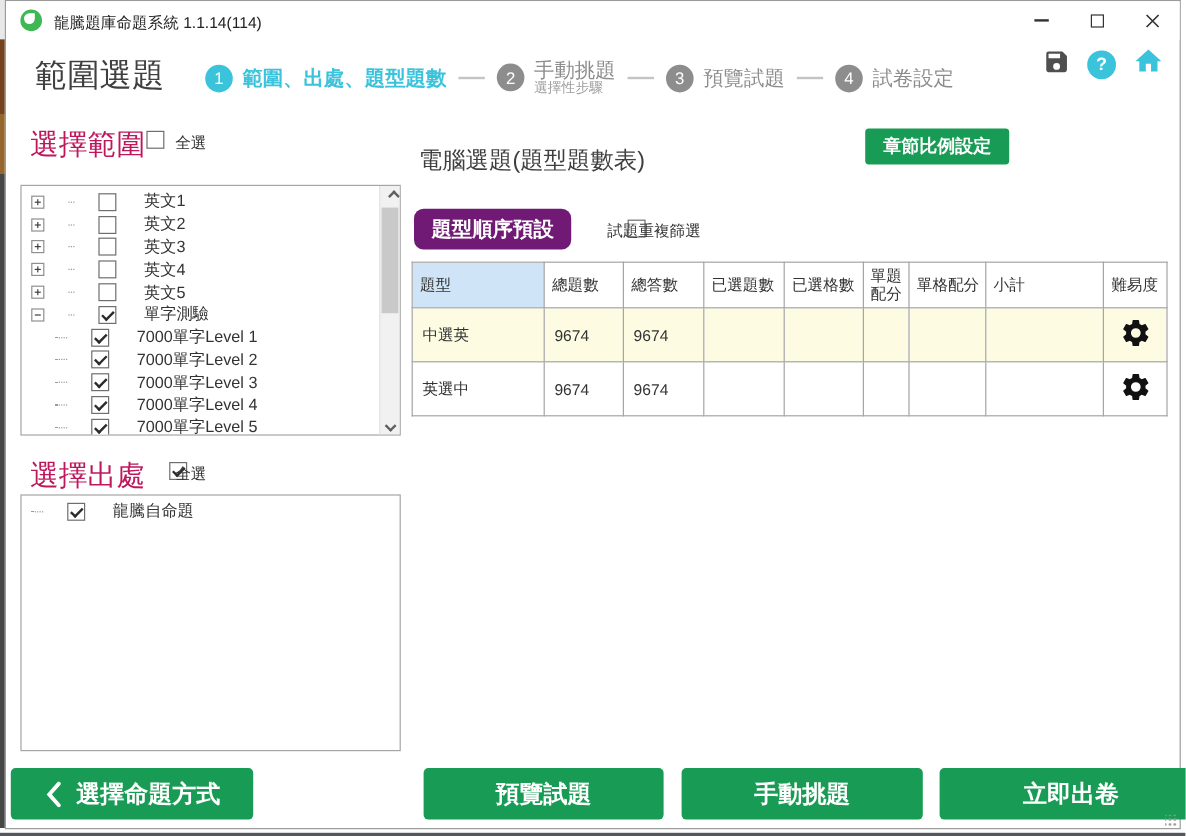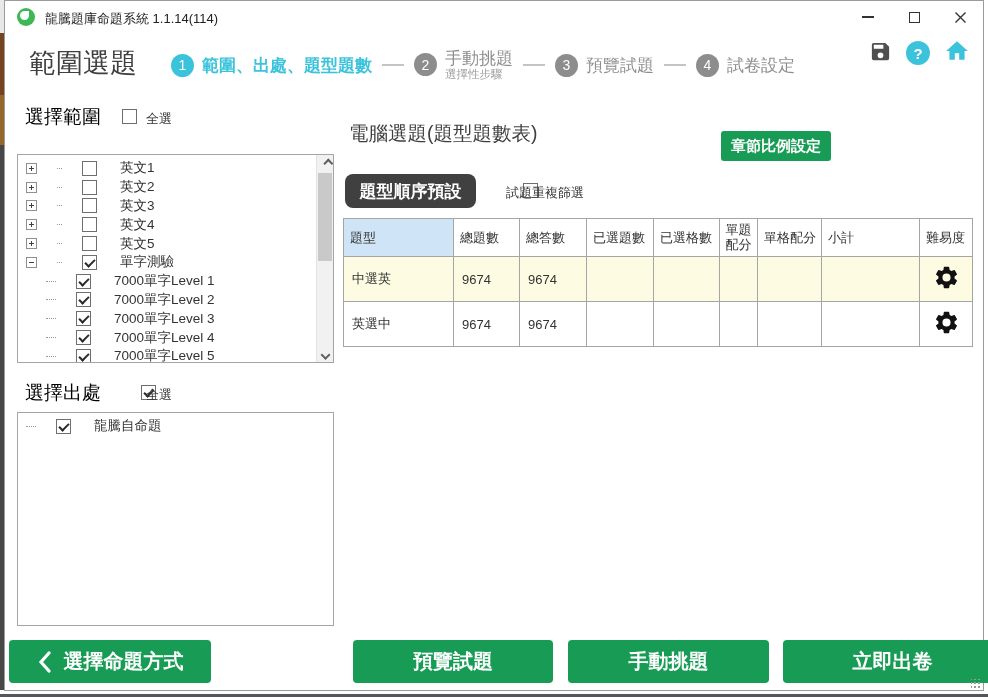--- a/index.html
+++ b/index.html
@@ -36,21 +36,21 @@
   .scircle.active { background:#3cc3dc; }
   .slabel { font-size:17px; color:#8d8d8d; white-space:nowrap; }
   .slabel.active { color:#3cc3dc; font-weight:bold; }
   .slabel2 { display:flex; flex-direction:column; line-height:1.15; }
   .slabel2 .sub { font-size:11.5px; color:#9e9e9e; }
   .dash { width:22px; height:2px; background:#c4c4c4; margin:0 10px; flex:none; }
   .top-icons { top:37px; right:13px; display:flex; align-items:center; gap:14px; }
   .help-circle { width:24px; height:24px; border-radius:50%; background:#3cc3dc; color:#fff; font-size:15px; font-weight:bold; display:flex; align-items:center; justify-content:center; }
 
   
-  .sec-title { font-size:19px; color:#000000; }
+  .sec-title { font-size:24px; color:#be185d; }
   .cb { width:15px; height:15px; border:1px solid #6e6e6e; background:#fff; position:relative; flex:none; display:inline-block; }
   .cb.checked::after { content:""; position:absolute; left:2px; top:3px; width:8px; height:4px; border-left:2px solid #2b2b2b; border-bottom:2px solid #2b2b2b; transform:rotate(-45deg); }
   .cb-label { font-size:13px; color:#333; }
 
   
   .treebox { border:1px solid #a5a5a5; background:#fff; overflow:hidden; }
   .tree { padding:4px 0 0 8px; }
   .trow { height:18.8px; display:flex; align-items:center; font-size:13.5px;gap:20px; }
   .trow.leaf { padding-left:20px; }
   .exp { width:11px; height:11px; border:1px solid #8f8f8f; background:#fff; position:relative; flex:none; }
@@ -66,21 +66,21 @@
   .chev { width:7px; height:7px; border-left:2px solid #5f5f5f; border-bottom:2px solid #5f5f5f; }
   .chev.up { transform:rotate(135deg) translate(-2px,-2px); }
   .chev.down { transform:rotate(-45deg) translate(-1px,1px); }
   .sthumb { left:1px; top:18px; width:14px; height:88px; background:#c9c9c9; }
 
   
   .main-title { left:344px; top:119px; font-size:19.5px; color:#3f3f3f; }
   .gbtn { background:#189c55; color:#fff; border:none; border-radius:3px; font-family:inherit; font-weight:bold; cursor:pointer; }
   .gbtn.small { font-size:15px; height:30px; }
   .gbtn.big { font-size:20px; height:43px; border-radius:4px; display:flex; align-items:center; justify-content:center; gap:12px; }
-  .preset-btn { left:340px; top:173px; width:131px; height:34px; background:#404040; color:#fff; border:none; border-radius:8px; font-family:inherit; font-size:17px; font-weight:bold; cursor:pointer; }
+  .preset-btn { left:340px; top:173px; width:131px; height:34px; background:#701a75; color:#fff; border:none; border-radius:8px; font-family:inherit; font-size:17px; font-weight:bold; cursor:pointer; }
 
   
   table { border-collapse:collapse; table-layout:fixed; background:#fff; }
   th,td { border:1px solid #a5a5a5; font-size:13px; font-weight:normal; text-align:left; padding:2px 6px; overflow:hidden; white-space:nowrap; }
   thead th { height:38px; background:#fff; }
   th.blue { background:#cfe4f6; }
   th.wrap { white-space:normal; text-align:center; padding:2px 3px; line-height:1.15; }
   tbody td { height:45px;padding-left:8px; }
   tr.alt td { background:#fdfce3; }
   td.gearcell { text-align:center; padding:0; }
@@ -255,21 +255,21 @@
       <div class="trow">
           <span class="dot w"></span>
           <span class="cb checked"></span>
           <span class="tlabel">龍騰自命題</span>
         </div>
     </div>
   </div>
 
   
   <div class="abs main-title">電腦選題(題型題數表)</div>
-  <button class="abs gbtn small" style="left:716px;top:130px;width:110px;">章節比例設定</button>
+  <button class="abs gbtn small" style="left:716px;top:106px;width:120px;">章節比例設定</button>
 
   <button class="abs preset-btn">題型順序預設</button>
   <span class="abs cb" style="left:479px;top:182px;"></span>
   <span class="abs cb-label" style="left:501px;top:183px;">試題重複篩選</span>
 
   
   <table class="abs" style="left:338px;top:217px;width:629px;">
     <colgroup>
         <col style="width:110px">
         <col style="width:66px">

